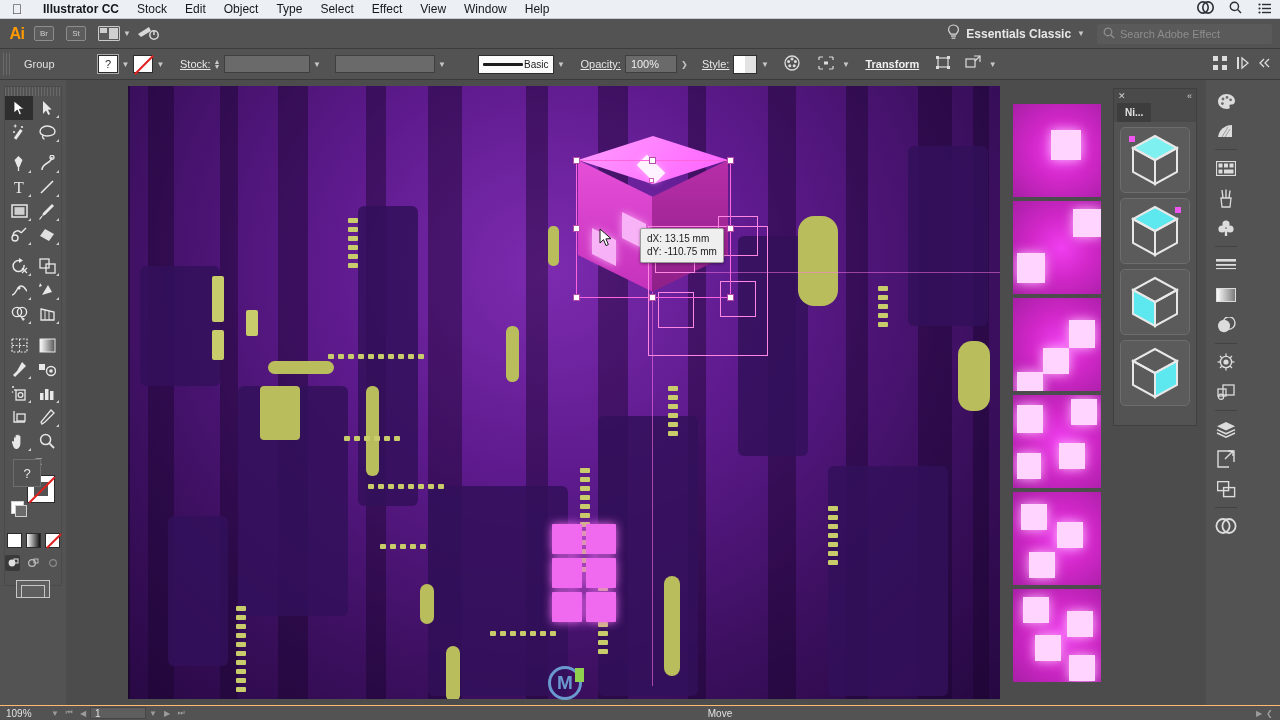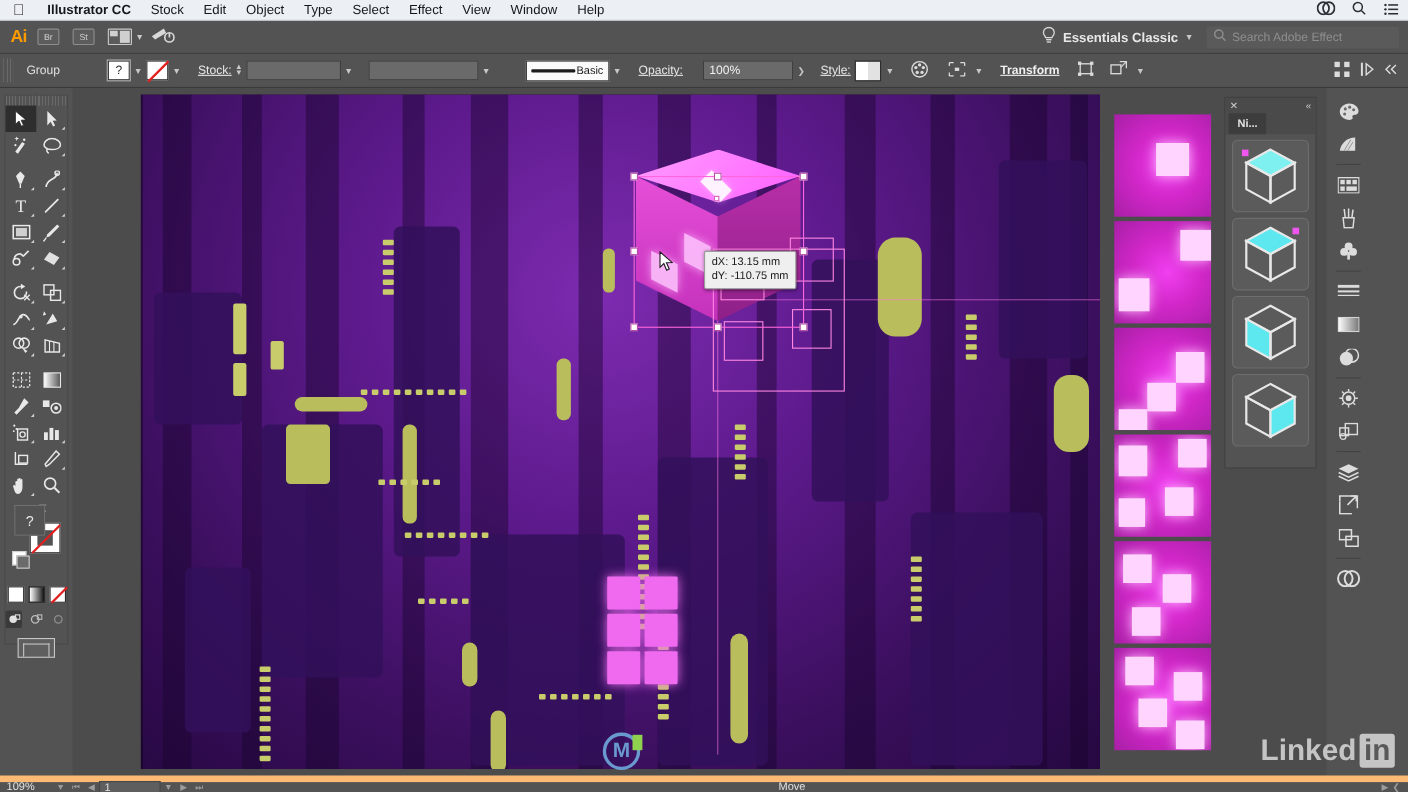--- a/index.html
+++ b/index.html
@@ -272,21 +272,21 @@
     position:absolute; left:1210px; top:86px; width:32px; height:450px;
     background:#535353;
   }
   .rail .r-ic { height:30px; display:flex; align-items:center; justify-content:center; color:#dcdcdc; }
   .rail .r-div { height:1px; background:#434343; margin:3px 5px; }
 
   
   .statusbar {
     position:absolute; left:0; bottom:0; width:1280px; height:15px;
     background:#535353; display:flex; align-items:center;
-    font-size:10px; color:#e2e2e2; border-top:6px solid #fdba74;margin-top:47px;
+    font-size:10px; color:#e2e2e2; border-top:1px solid #fdba74;margin-top:47px;
   }
   .sb-zoom { width:48px; padding-left:6px; }
   .sb-nav { width:14px; text-align:center; color:#9c9c9c; font-size:8px; }
   .sb-page { width:56px; height:12px; background:#5e5e5e; border:1px solid #474747; padding-left:4px; line-height:11px;}
   .sb-tool { width: 150px; text-align:center; }
   .wm-center {
     position:absolute; left:548px; top:666px; display:flex; align-items:center; gap:6px;
     pointer-events:none;
   }
   .wm-center .ring {
@@ -401,21 +401,21 @@
     <div class="field" style="width:100px;margin-left:10px"></div>
     <div class="dd">▼</div>
 
     <div class="brushbox" style="margin-left:28px">
       <span class="brushline"></span>
       <span>Basic</span>
     </div>
     <div class="dd">▼</div>
 
     <div class="u-label" style="margin-left:12px">Opacity:</div>
-    <div class="field" style="width:82px;margin-left:18px">100%</div>
+    <div class="field" style="width:52px;margin-left:4px">100%</div>
     <div class="dd">❯</div>
 
     <div class="u-label" style="margin-left:10px">Style:</div>
     <div class="styleswatch" style="margin-left:4px"></div>
     <div class="dd">▼</div>
 
     <div class="cb-ic" style="margin-left:8px">
       <svg width="16" height="16" viewBox="0 0 16 16">
           <circle cx="8" cy="8" r="7" fill="none" stroke="#dcdcdc" stroke-width="1.3"></circle>
           <circle cx="8" cy="4" r="1.5" fill="#dcdcdc"></circle>
@@ -1131,24 +1131,20 @@
       <svg width="22" height="16" viewBox="0 0 22 16">
           <ellipse cx="8" cy="8" rx="6.6" ry="7" fill="none" stroke="#dcdcdc" stroke-width="1.8"></ellipse>
           <ellipse cx="14" cy="8" rx="6.6" ry="7" fill="none" stroke="#dcdcdc" stroke-width="1.8"></ellipse>
         </svg>
     </div>
   </div>
 
   <div class="wm-center">
     <span class="ring">M</span>
     <span class="grn"></span>
-  </div>
-  <div class="wm-li">
-    <span>Linked</span>
-    <span class="inbox">in</span>
   </div>
 
   <div class="statusbar">
     <div class="sb-zoom">109%</div>
     <div class="sb-nav">▼</div>
     <div class="sb-nav">⏮</div>
     <div class="sb-nav">◀</div>
     <div class="sb-page">1</div>
     <div class="sb-nav">▼</div>
     <div class="sb-nav">▶</div>

